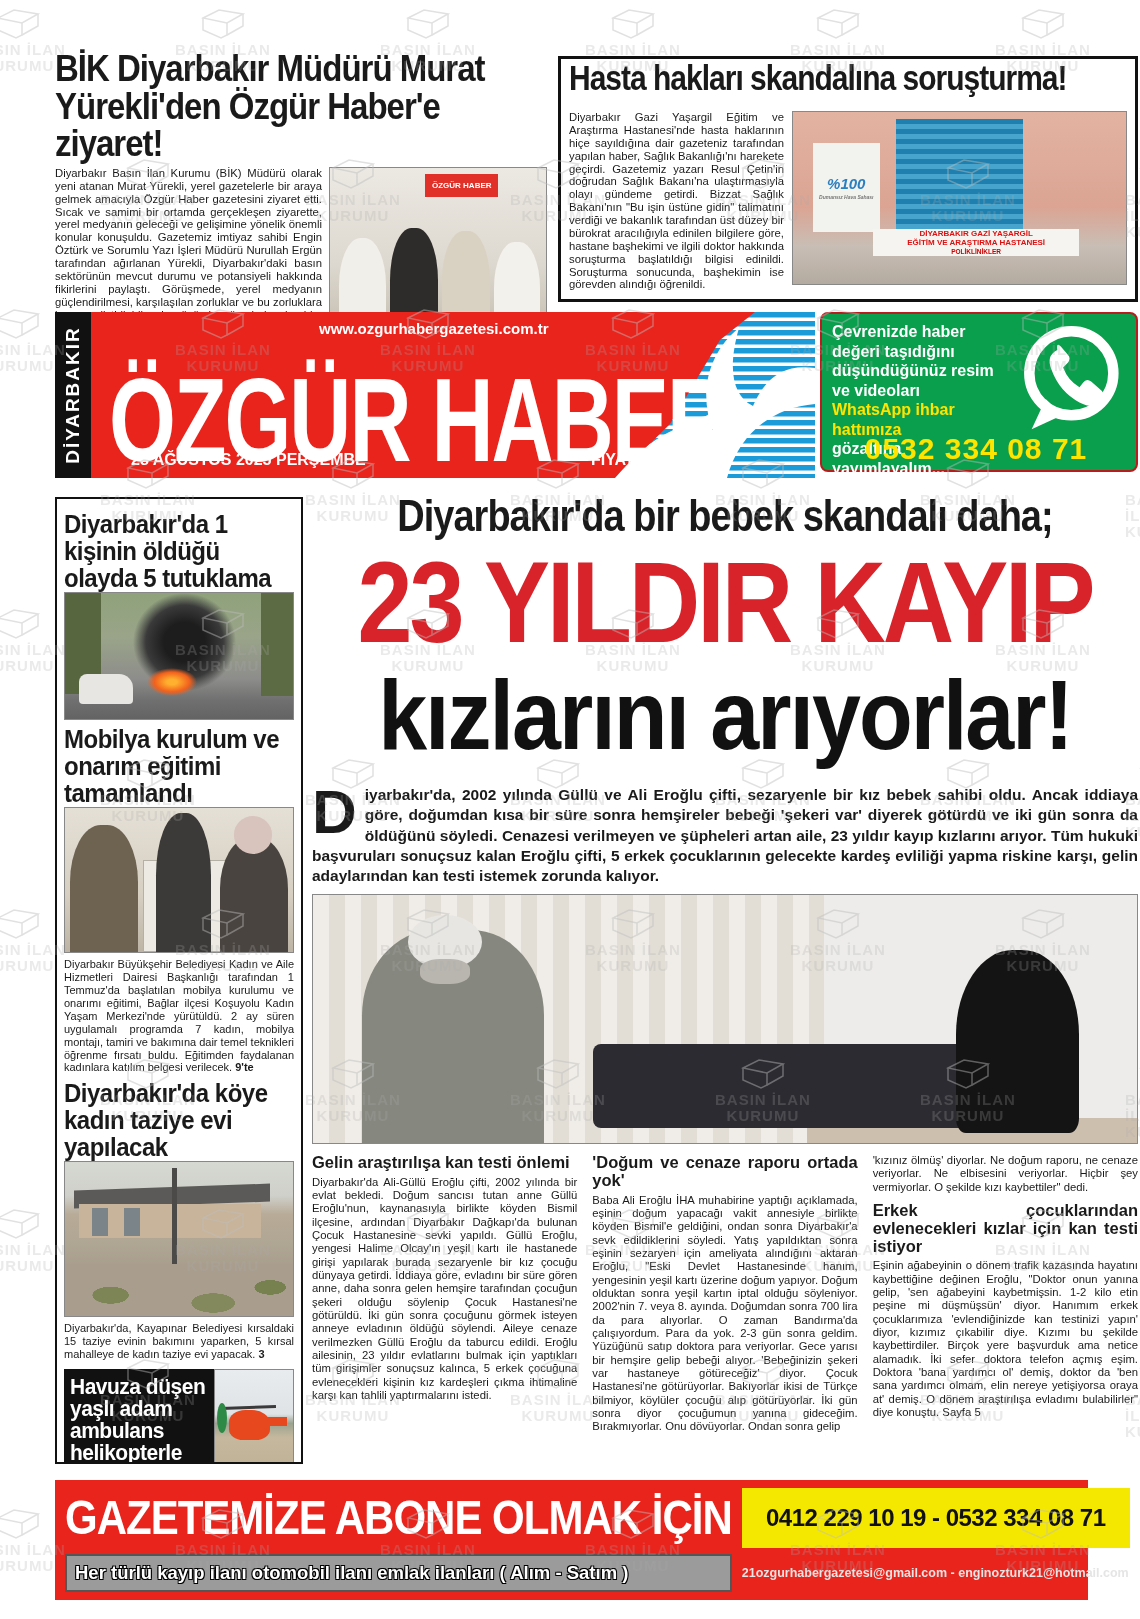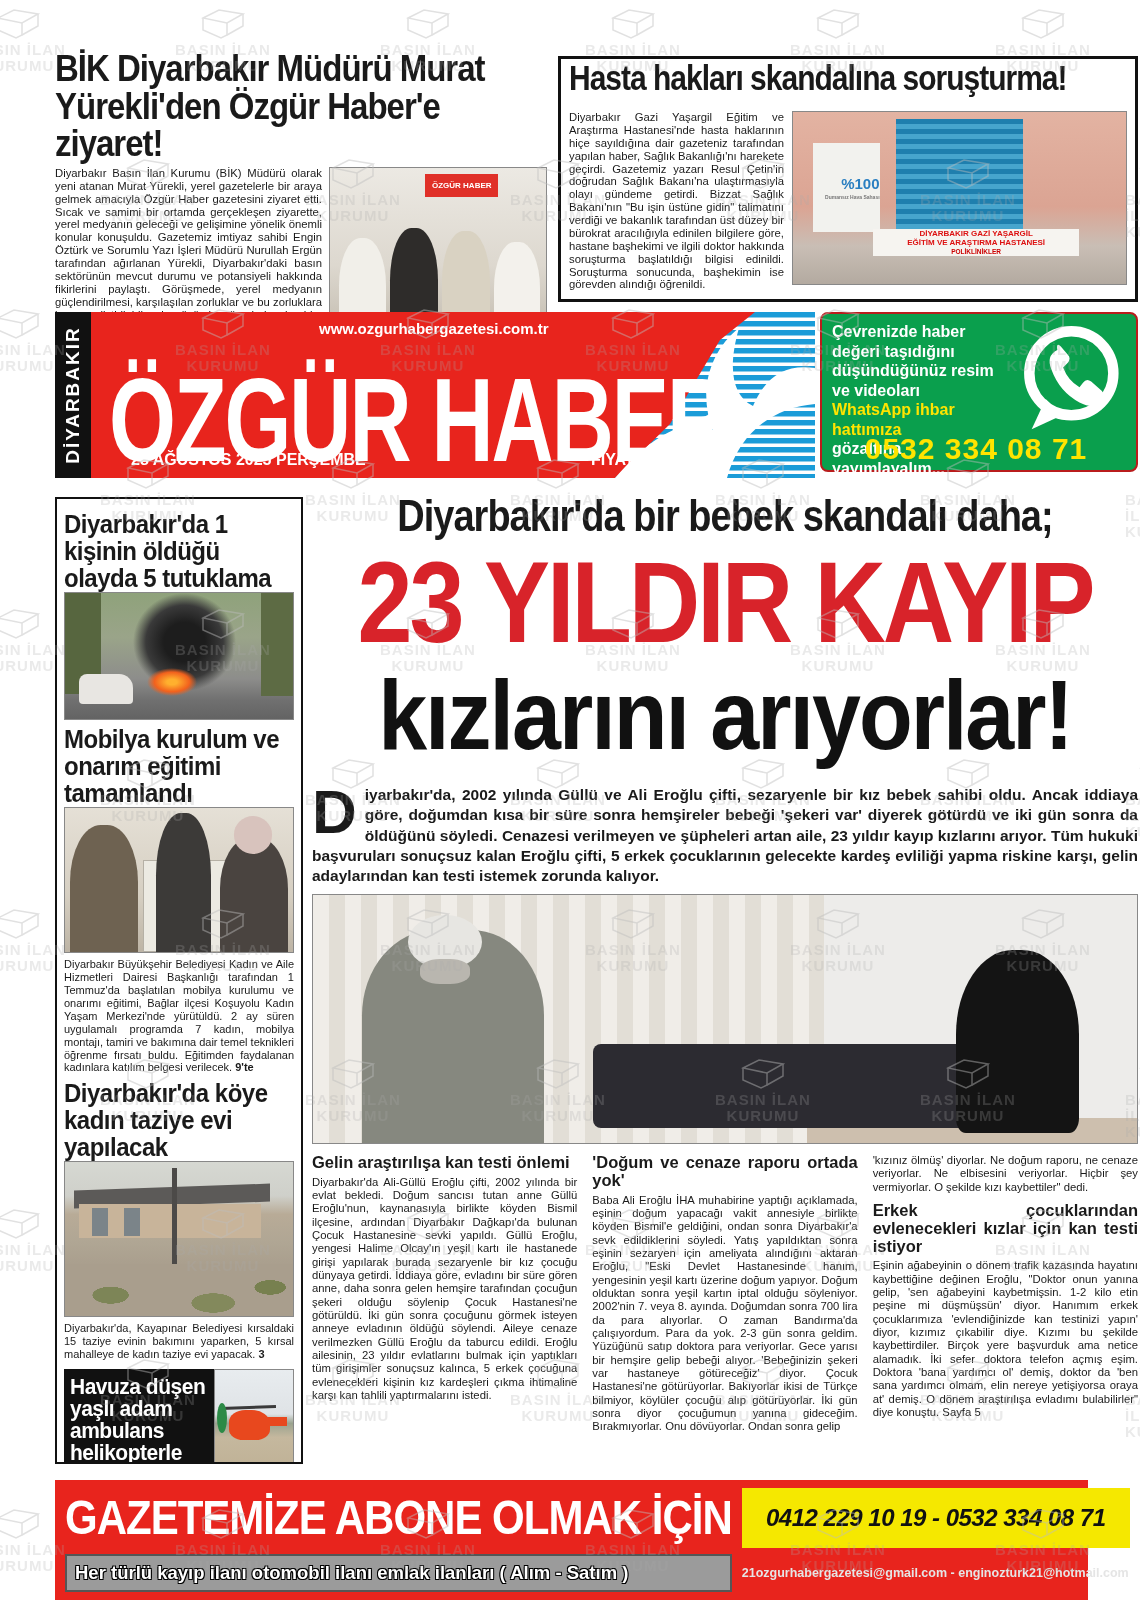--- a/index.html
+++ b/index.html
@@ -23,21 +23,21 @@
   
   .photo{position:relative;overflow:hidden;background:#cfc9c0;border:1px solid #888;}
   .person{position:absolute;bottom:0;border-radius:45% 45% 0 0;}
   .ph-visit{background:linear-gradient(180deg,#ece9e3 0%,#ddd8cf 55%,#c0b9ac 100%);}
   .v-sign{position:absolute;top:6px;left:44%;width:34%;height:13%;background:#e03028;color:#fff;
           font-size:8px;font-weight:bold;display:flex;align-items:center;justify-content:center;}
   .ph-hosp{background:linear-gradient(180deg,#e3b3a2 0%,#dba493 55%,#c9beb5 78%,#b3aaa0 100%);}
   .h-glass{position:absolute;left:31%;top:4%;width:38%;height:78%;
            background:repeating-linear-gradient(180deg,#1f7fae 0 5px,#47a5cd 5px 10px);}
   .h-banner{position:absolute;left:6%;top:18%;width:20%;height:52%;background:#f2f2ee;color:#2a7fc1;
-            font-weight:bold;display:flex;flex-direction:column;align-items:flex-end;justify-content:center;gap:2px;}
+            font-weight:bold;display:flex;flex-direction:column;align-items:center;justify-content:center;gap:2px;font-style:italic;}
   .h-banner .pct{font-size:15px;}
   .h-banner .sub{font-size:5px;color:#777;}
   .h-sign{position:absolute;left:24%;bottom:16%;width:62%;height:16%;background:#f6f4f0;color:#d11;
           font-weight:bold;font-size:8px;line-height:1.1;text-align:center;display:flex;flex-direction:column;justify-content:center;}
   .h-sign .s3{color:#c00;font-size:6.5px;}
 
   
   #masthead{left:55px;top:312px;width:760px;height:166px;display:flex;z-index:2;}
   .mh-black{width:36px;height:100%;background:#111;position:relative;}
   .mh-black span{position:absolute;left:50%;top:50%;transform:translate(-50%,-50%) rotate(-90deg);
@@ -131,21 +131,21 @@
   .subhead{font-size:16.5px;font-weight:bold;line-height:1.08;margin:0 0 4px;}
   .col p{margin:0 0 2px;}
 
   
   #footer{left:55px;top:1480px;width:1033px;height:120px;background:#e8241d;box-sizing:border-box;
           padding:8px 10px;z-index:2;display:grid;grid-template-columns:1fr 388px;grid-template-rows:60px 38px;
           column-gap:10px;row-gap:6px;}
   .f-title{color:#fff;font-weight:bold;font-size:42px;letter-spacing:-1px;align-self:center;
            transform:scaleY(1.15);transform-origin:left center;white-space:nowrap;}
   .f-yellow{background:#f5e800;color:#111;font-weight:bold;font-size:24px;display:flex;align-items:center;
-            justify-content:center;letter-spacing:-0.5px;white-space:nowrap;font-style:italic;}
+            justify-content:center;letter-spacing:-0.5px;white-space:nowrap;}
   .f-gray{background:#9b9b9b;border:2px solid #555;color:#fff;font-weight:bold;font-size:18.5px;
           display:flex;align-items:center;padding:0 8px;white-space:nowrap;
           text-shadow:1px 1px 0 #000,-1px -1px 0 #000,1px -1px 0 #000,-1px 1px 0 #000;}
   .f-emails{color:#e5e5e5;font-weight:bold;font-size:12.5px;display:flex;align-items:center;white-space:nowrap;}
 
   
   #tr-article{left:558px;top:56px;width:580px;height:246px;border:3px solid #111;box-sizing:border-box;
               padding:2px 8px;z-index:2;}
   .tr-head{font-size:30px;font-weight:bold;letter-spacing:-1px;line-height:1.0;transform:scaleY(1.15);
            transform-origin:left top;white-space:nowrap;}

